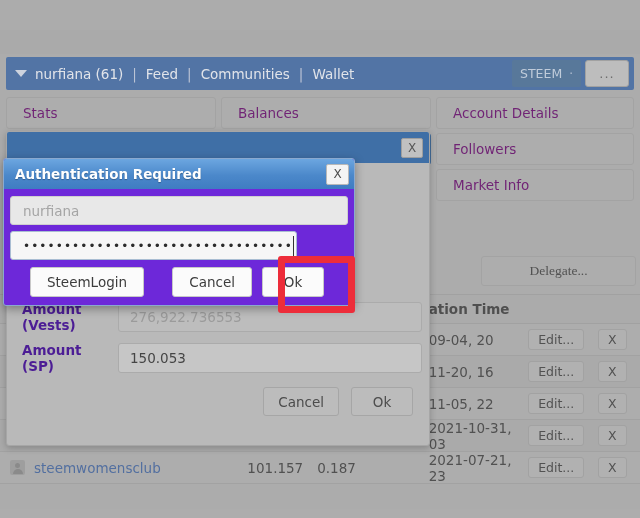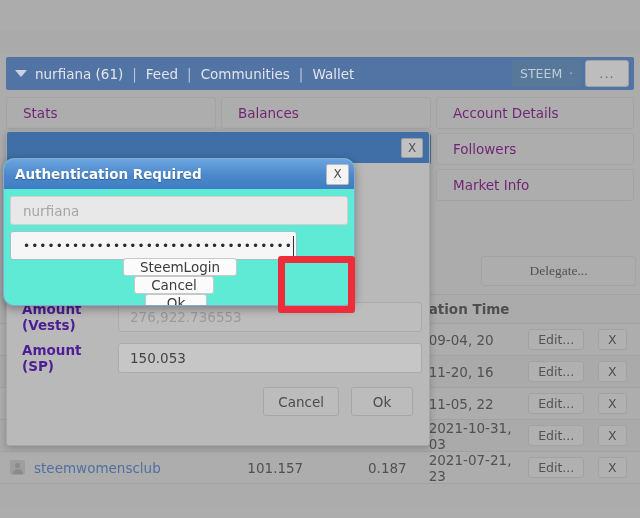--- a/index.html
+++ b/index.html
@@ -91,21 +91,21 @@
   }
   .trow {
     height: 32px; border-bottom: 1px solid #a8a8a8;
     display: flex; align-items: center; font-size: 13.5px; color: #4d4d4d;
     background: #b4b4b4;
   }
   .trow.alt { background: #b0b0b0; }
   .c-user { width: 212px; display: flex; align-items: center; padding-left: 10px; gap: 9px; }
   .c-user .uname { color: #4f6fa5; }
   .c-vests { width: 120px; text-align: right; padding-right: 14px; }
-  .c-sp { width: 108px; text-align: right; padding-right: 14px; }
+  .c-sp { width: 108px; text-align: left; padding-right: 14px; }
   .c-time { width: 112px; padding-left: 8px; }
   .c-edit { width: 60px; display: flex; justify-content: center; }
   .c-x { width: 58px; display: flex; justify-content: center; }
   .minibtn {
     background: #b8b8b8; border: 1px solid #a7a7a7; border-radius: 3px;
     font-size: 12.5px; color: #4f4f4f; padding: 3px 9px; line-height: 1.1;
   }
   .avatar {
     width: 15px; height: 15px; border-radius: 2px; background: #a3a3a3;
     position: relative; flex: none;
@@ -148,21 +148,21 @@
   .mfoot { height: 47px; display: flex; align-items: center; justify-content: flex-end; gap: 12px; padding-right: 16px; }
   .mbtn {
     min-width: 62px; height: 29px; background: #bcbcbc; border: 1px solid #a6a6a6;
     border-radius: 3px; font-size: 13.5px; color: #4c4c4c;
     display: flex; align-items: center; justify-content: center; padding: 0 14px;
   }
 
   
   .authdlg {
     position: absolute; left: 3px; top: 158px; width: 352px; height: 148px;
-    background: #5eead4; border: 1px solid #8aa9cf; border-radius: 11px;
+    background: #6d28d9; border: 1px solid #8aa9cf; border-radius: 3px;
     box-shadow: 0 3px 10px rgba(0,0,0,0.34); overflow: hidden;
   }
   .authdlg .atitle {
     height: 30px;
     background: linear-gradient(to bottom, #6ca6e0 0%, #4b88ca 55%, #3f7cc2 100%);
     display: flex; align-items: center; padding: 0 5px 0 11px;
     color: #ffffff; font-size: 13.5px; font-weight: bold;
     text-shadow: 0 1px 1px rgba(0,0,0,0.28);
   }
   .atitle .tspace { flex: 1; }
@@ -180,21 +180,21 @@
   .ainput.pw {
     background: #f6f6f6; border-color: #a9bdd2; color: #2b2b2b;
     letter-spacing: 1.1px; font-size: 12px; position: relative;
     width: 287px;
   }
   .caret-bar {
     position: absolute; right: 2px; top: 4px; width: 1px; height: 20px; background: #333;
   }
   .afoot {
     position: absolute; left: 0; bottom: 0; width: 100%; height: 47px;
-    display: flex; align-items: center; padding: 0 24px; flex-direction: column;
+    display: flex; align-items: center; padding: 0 24px;
   }
   .abtn {
     height: 30px; background: #fbfbfb; border: 1px solid #c8c8c8;
     border-radius: 3px; font-size: 13.5px; color: #3c3c3c;
     display: flex; align-items: center; justify-content: center; padding: 0 16px;
   }
   .afoot .gap { flex: 1; }
   #btn-steemlogin { margin-left: 2px; }
   #btn-cancel-auth { margin-right: 10px; }
   #btn-ok-auth { min-width: 62px; margin-right: 6px; }

